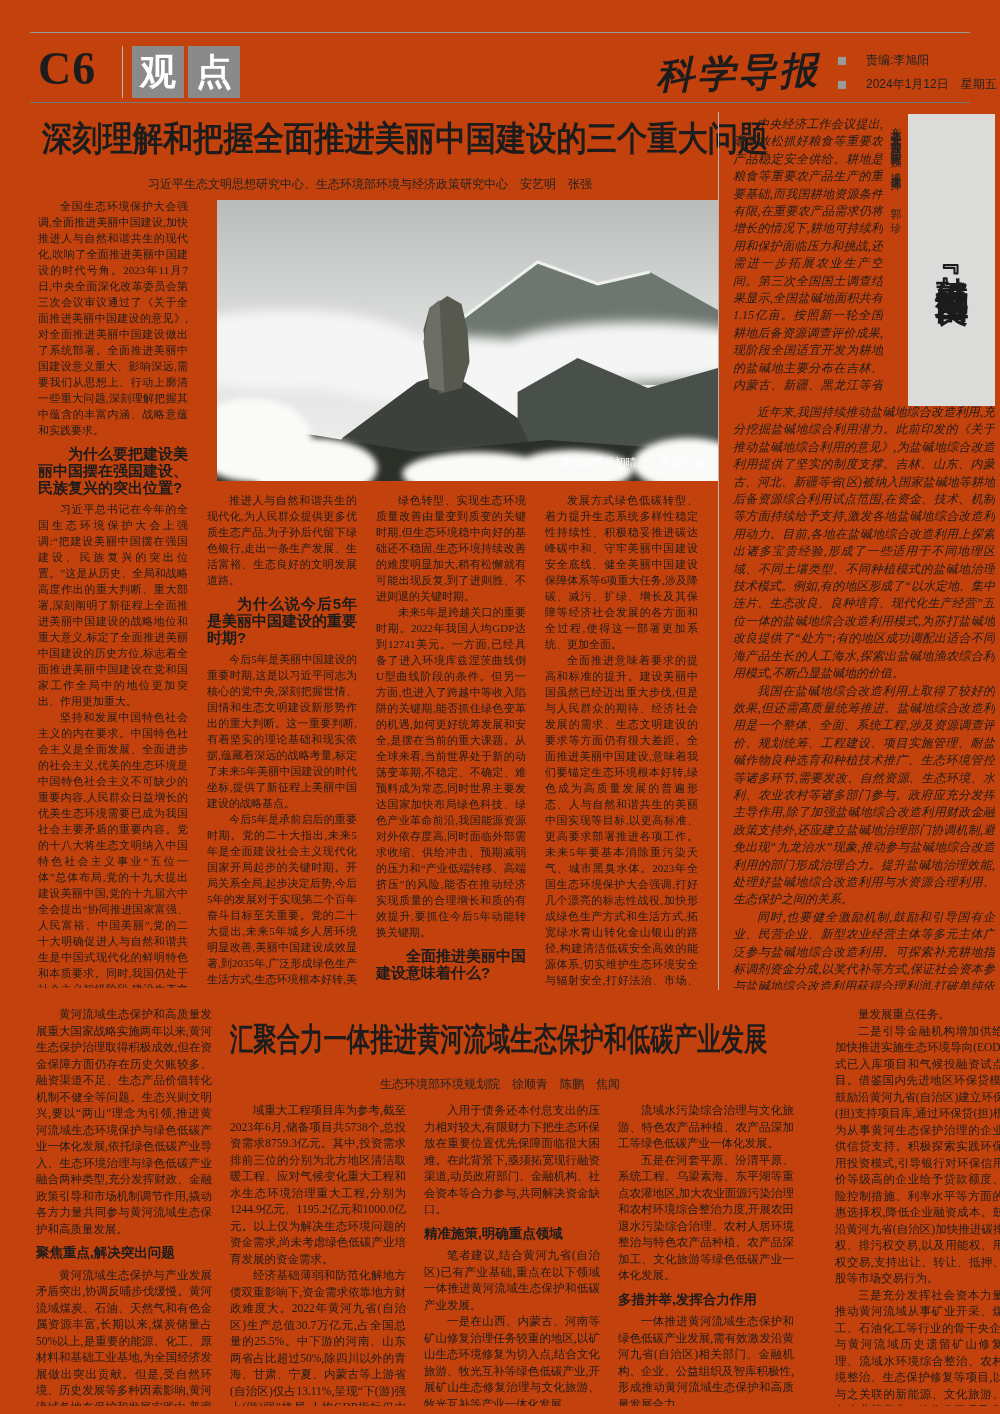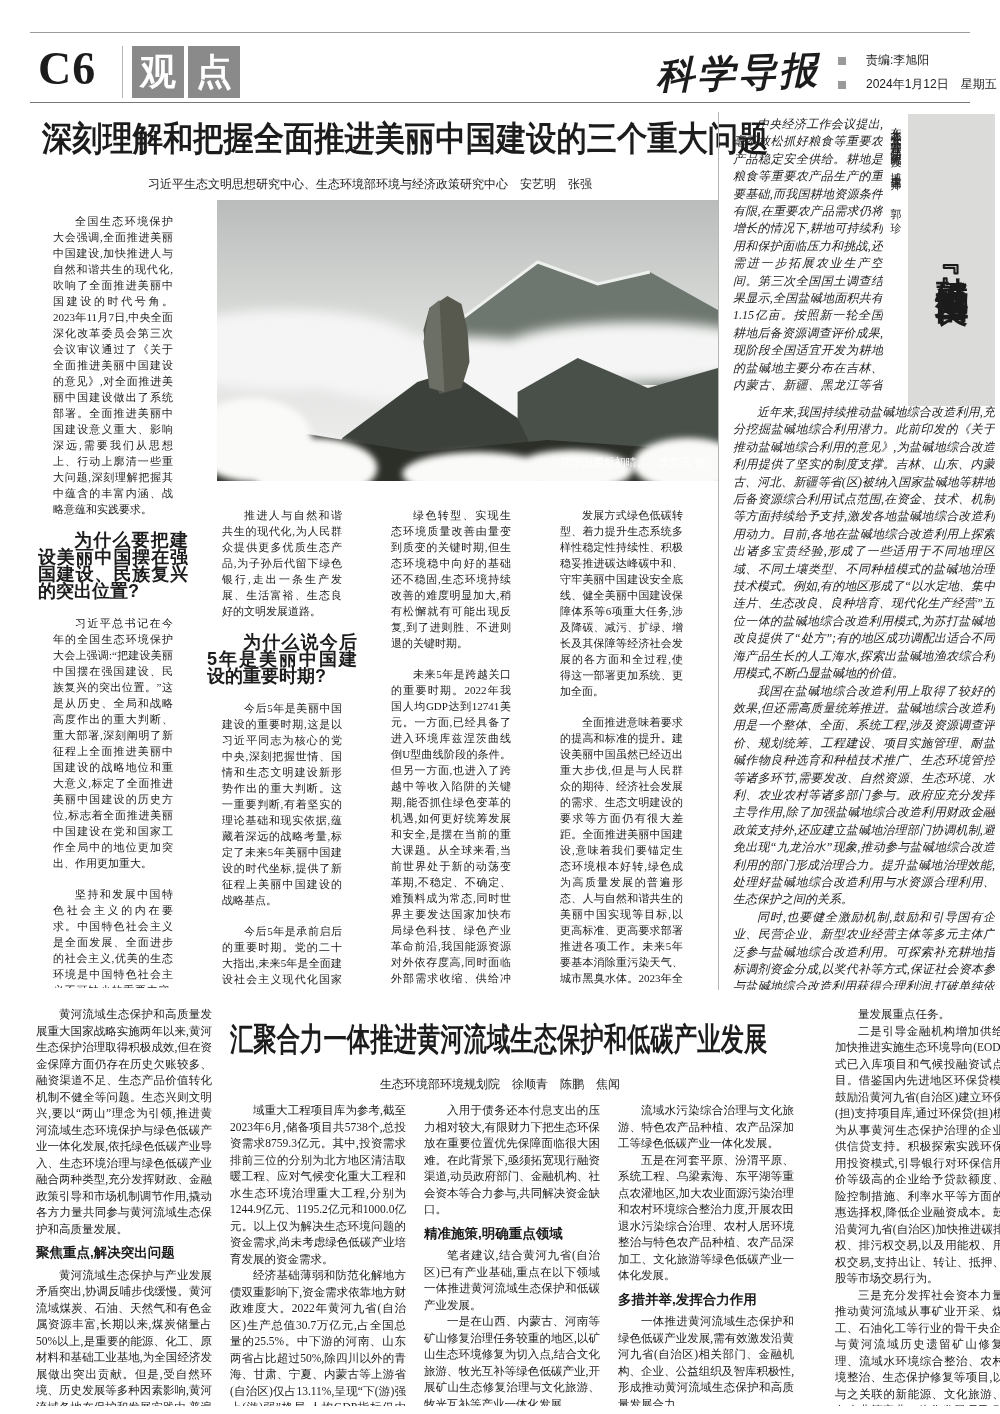--- a/index.html
+++ b/index.html
@@ -1,16 +1,16 @@
 <!DOCTYPE html>
 <html><head>
 <meta charset="utf-8">
 <style>
   html,body{margin:0;padding:0;background:#e9e8e5;}
-  .page{position:relative;width:1000px;height:1414px;background:#ffffff;overflow:hidden;
+  .page{position:relative;width:1000px;height:1414px;background:#c2410c;overflow:hidden;
         font-family:"Liberation Serif","DejaVu Serif",serif;color:#1c1c1c;}
   .abs{position:absolute;}
   .hrule{position:absolute;background:#9a9a9a;height:1px;}
   .vrule{position:absolute;background:#b5b5b3;width:1px;}
 
   
   .edition{font-size:46px;font-weight:bold;font-family:"Liberation Serif",serif;letter-spacing:1px;}
   .badge-box{width:52px;height:52px;background:#8a8a8a;color:#fff;display:flex;align-items:center;justify-content:center;
              font-size:36px;font-weight:bold;font-family:"Liberation Sans",sans-serif;}
   .masthead{font-size:38px;font-weight:bold;font-style:italic;letter-spacing:3px;transform:rotate(-2deg);}
@@ -20,22 +20,22 @@
   
   .main-headline{font-size:34px;font-weight:900;white-space:nowrap;transform:scaleX(0.89);transform-origin:left center;
                  font-family:"Liberation Serif",serif;letter-spacing:0px;}
   .bottom-headline{font-size:32px;font-weight:900;white-space:nowrap;transform:scaleX(0.73);transform-origin:left center;
                  font-family:"Liberation Serif",serif;}
   .byline{font-size:12px;text-align:center;color:#222;}
 
   
   .col{position:absolute;overflow:hidden;text-align:justify;}
   .main-body{font-size:11px;line-height:16px;}
-  .main-body .para{margin:15px;text-indent:2em;}
-  .main-body .subhead{margin:7px 0 5px;text-indent:2em;font-size:18px;line-height:17px;font-weight:bold;
+  .main-body .para{margin:0;text-indent:2em;}
+  .main-body .subhead{margin:7px 0 5px;text-indent:2em;font-size:15px;line-height:17px;font-weight:bold;
                       font-family:"Liberation Sans",sans-serif;}
   .bottom-body{font-size:11.5px;line-height:16.5px;}
   .bottom-body .para{margin:0;text-indent:2em;}
   .bottom-body .subhead{margin:8px 0 5px;text-indent:0;font-size:13.5px;font-weight:bold;
                         font-family:"Liberation Sans",sans-serif;}
   .side-body{font-size:12px;line-height:17.4px;font-style:italic;}
   .side-body .para{margin:0;text-indent:2em;}
 
   
   .side-title-box{position:absolute;background:#dbdbd9;display:flex;align-items:center;justify-content:center;}

